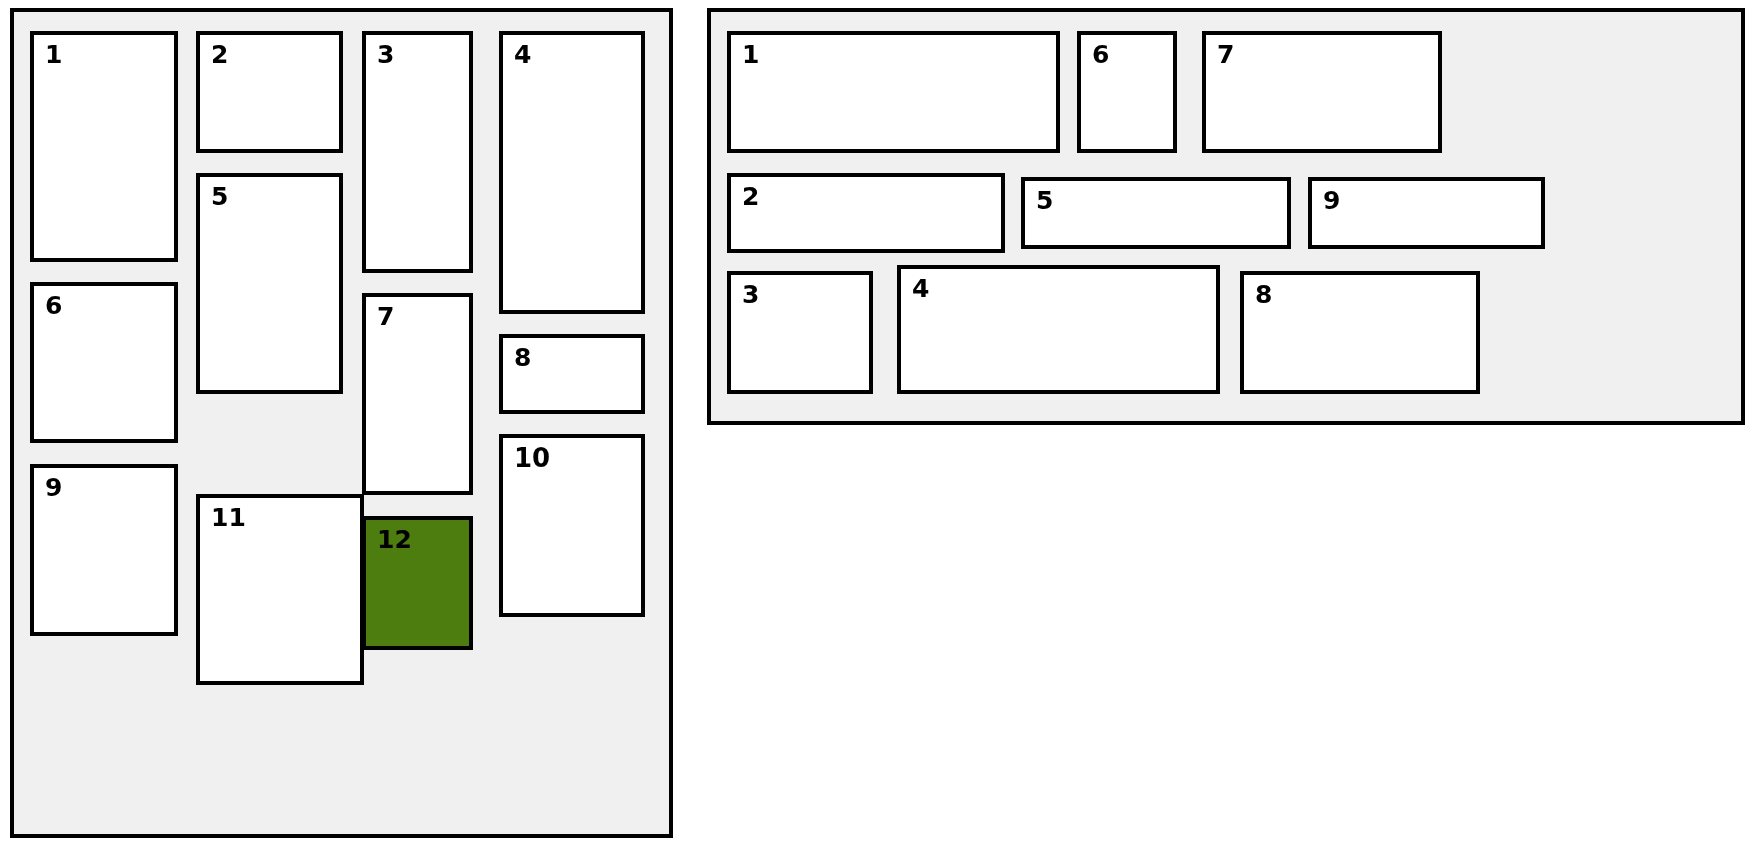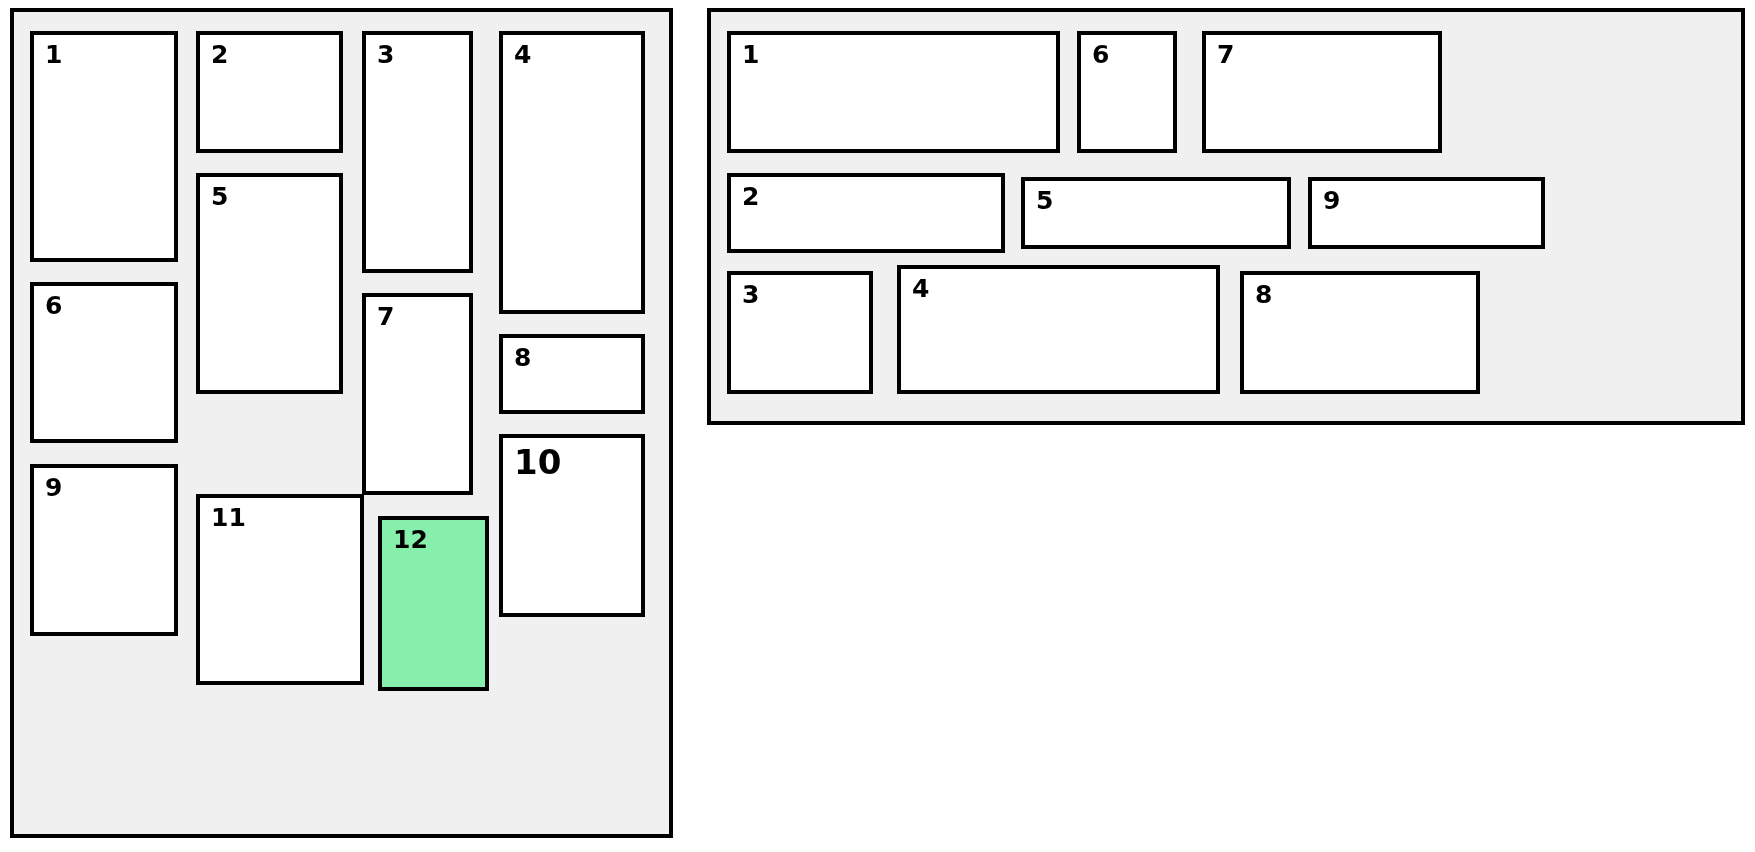--- a/index.html
+++ b/index.html
@@ -76,26 +76,26 @@
       <div class="cell" style="left: 348px; top: 281px; width: 111px; height: 202px; background: rgb(255, 255, 255); border-color: rgb(0, 0, 0); border-width: 4px;">
         <span class="cell-label" style="font-size: 25px;">7</span>
       </div>
       <div class="cell" style="left: 485px; top: 322px; width: 146px; height: 80px; background: rgb(255, 255, 255); border-color: rgb(0, 0, 0); border-width: 4px;">
         <span class="cell-label" style="font-size: 25px;">8</span>
       </div>
       <div class="cell" style="left: 16px; top: 452px; width: 148px; height: 172px; background: rgb(255, 255, 255); border-color: rgb(0, 0, 0); border-width: 4px;">
         <span class="cell-label" style="font-size: 25px;">9</span>
       </div>
       <div class="cell" style="left: 485px; top: 422px; width: 146px; height: 183px; background: rgb(255, 255, 255); border-color: rgb(0, 0, 0); border-width: 4px;">
-        <span class="cell-label" style="font-size: 34px; text-align: center;">10</span>
+        <span class="cell-label" style="font-size: 26px; text-align: center;">10</span>
       </div>
       <div class="cell" style="left: 182px; top: 482px; width: 168px; height: 191px; background: rgb(255, 255, 255); border-color: rgb(0, 0, 0); border-width: 4px;">
         <span class="cell-label" style="font-size: 25px;">11</span>
       </div>
-      <div class="cell" style="left: 348px; top: 504px; width: 111px; height: 175px; background: #86efac; border-color: rgb(0, 0, 0); border-width: 4px; margin-left: 16px;">
+      <div class="cell" style="left: 348px; top: 504px; width: 111px; height: 134px; background: #4d7c0f; border-color: rgb(0, 0, 0); border-width: 4px;">
         <span class="cell-label" style="font-size: 25px;">12</span>
       </div>
     </div>
     <div class="panel" style="left: 707px; top: 8px; width: 1038px; height: 417px; background: rgb(240, 240, 240); border-color: rgb(0, 0, 0); border-width: 4px;">
       <div class="cell" style="left: 16px; top: 19px; width: 333px; height: 122px; background: rgb(255, 255, 255); border-color: rgb(0, 0, 0); border-width: 4px;">
         <span class="cell-label" style="font-size: 25px;">1</span>
       </div>
       <div class="cell" style="left: 366px; top: 19px; width: 100px; height: 122px; background: rgb(255, 255, 255); border-color: rgb(0, 0, 0); border-width: 4px;">
         <span class="cell-label" style="font-size: 25px;">6</span>
       </div>

